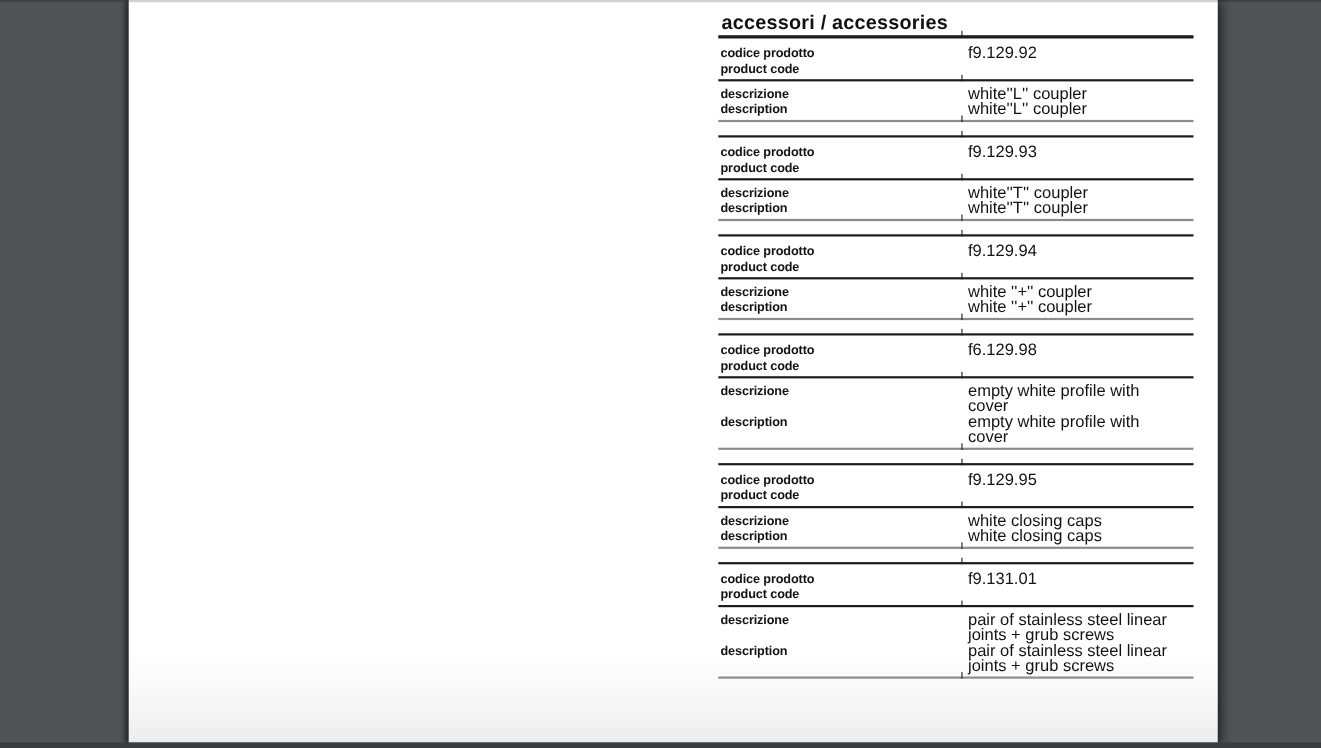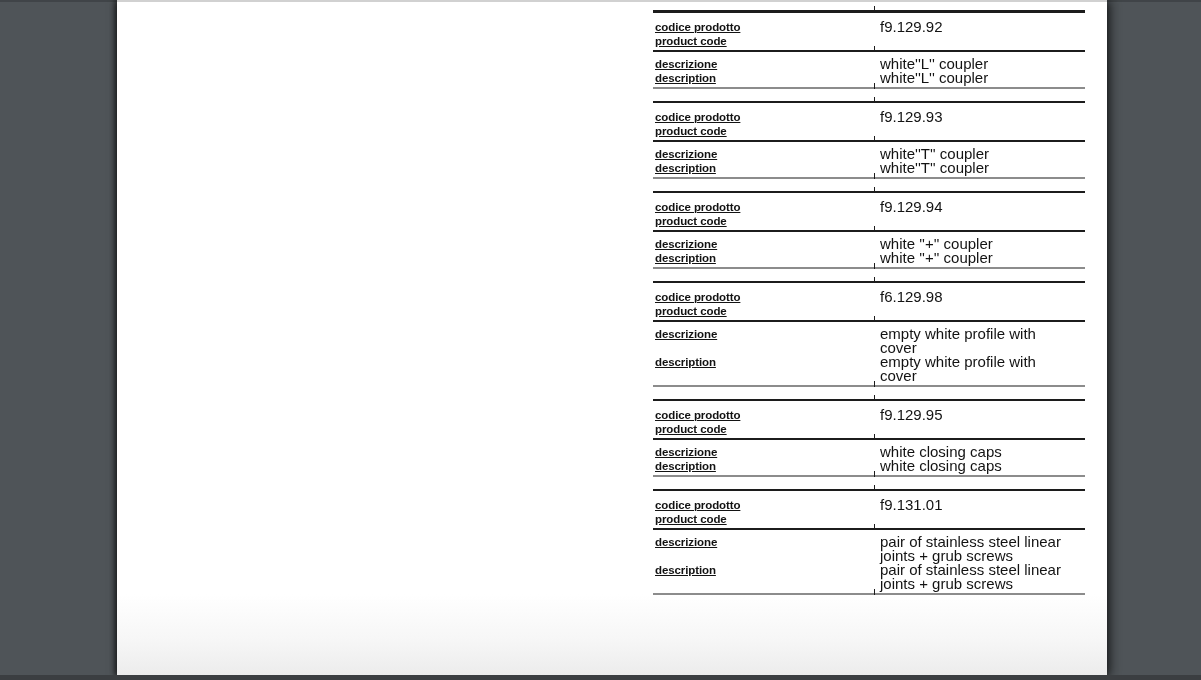--- a/index.html
+++ b/index.html
@@ -73,39 +73,40 @@
     left: 221px;
     top: -4px;
     width: 1px;
     height: 6px;
     background: #1c1c1c;
   }
   section.product + section.product { margin-top: 12px; }
   .row { padding: 7px 0 2px 0; }
   .row.desc { padding: 5px 0 2px 0; }
   .subrow, .pair { display: flex; align-items: flex-start; }
-  .lbl-col { width: 219px; padding-left: 2px; flex: 0 0 auto; text-decoration: underline; }
+  .lbl-col { width: 219px; padding-left: 2px; flex: 0 0 auto; }
   .val-col { flex: 1 1 auto; padding-left: 6px; padding-right: 20px; }
   .lbl {
     font-weight: 700;
     font-size: 11.5px;
     line-height: 14px;
     letter-spacing: -0.1px;
   }
   .val {
     font-size: 15px;
     line-height: 14px;
   }
 </style>
 </head>
 <body>
 
 <div class="viewer">
   <div class="page">
     <div class="content">
+      <h1 class="title">accessori / accessories</h1>
       <div id="product-list">
   <section class="product">
     <div class="rule top">
               <span class="tick"></span>
             </div>
     <div class="row pair">
       <div class="lbl-col">
         <div class="lbl">codice prodotto</div>
         <div class="lbl">product code</div>
       </div>

